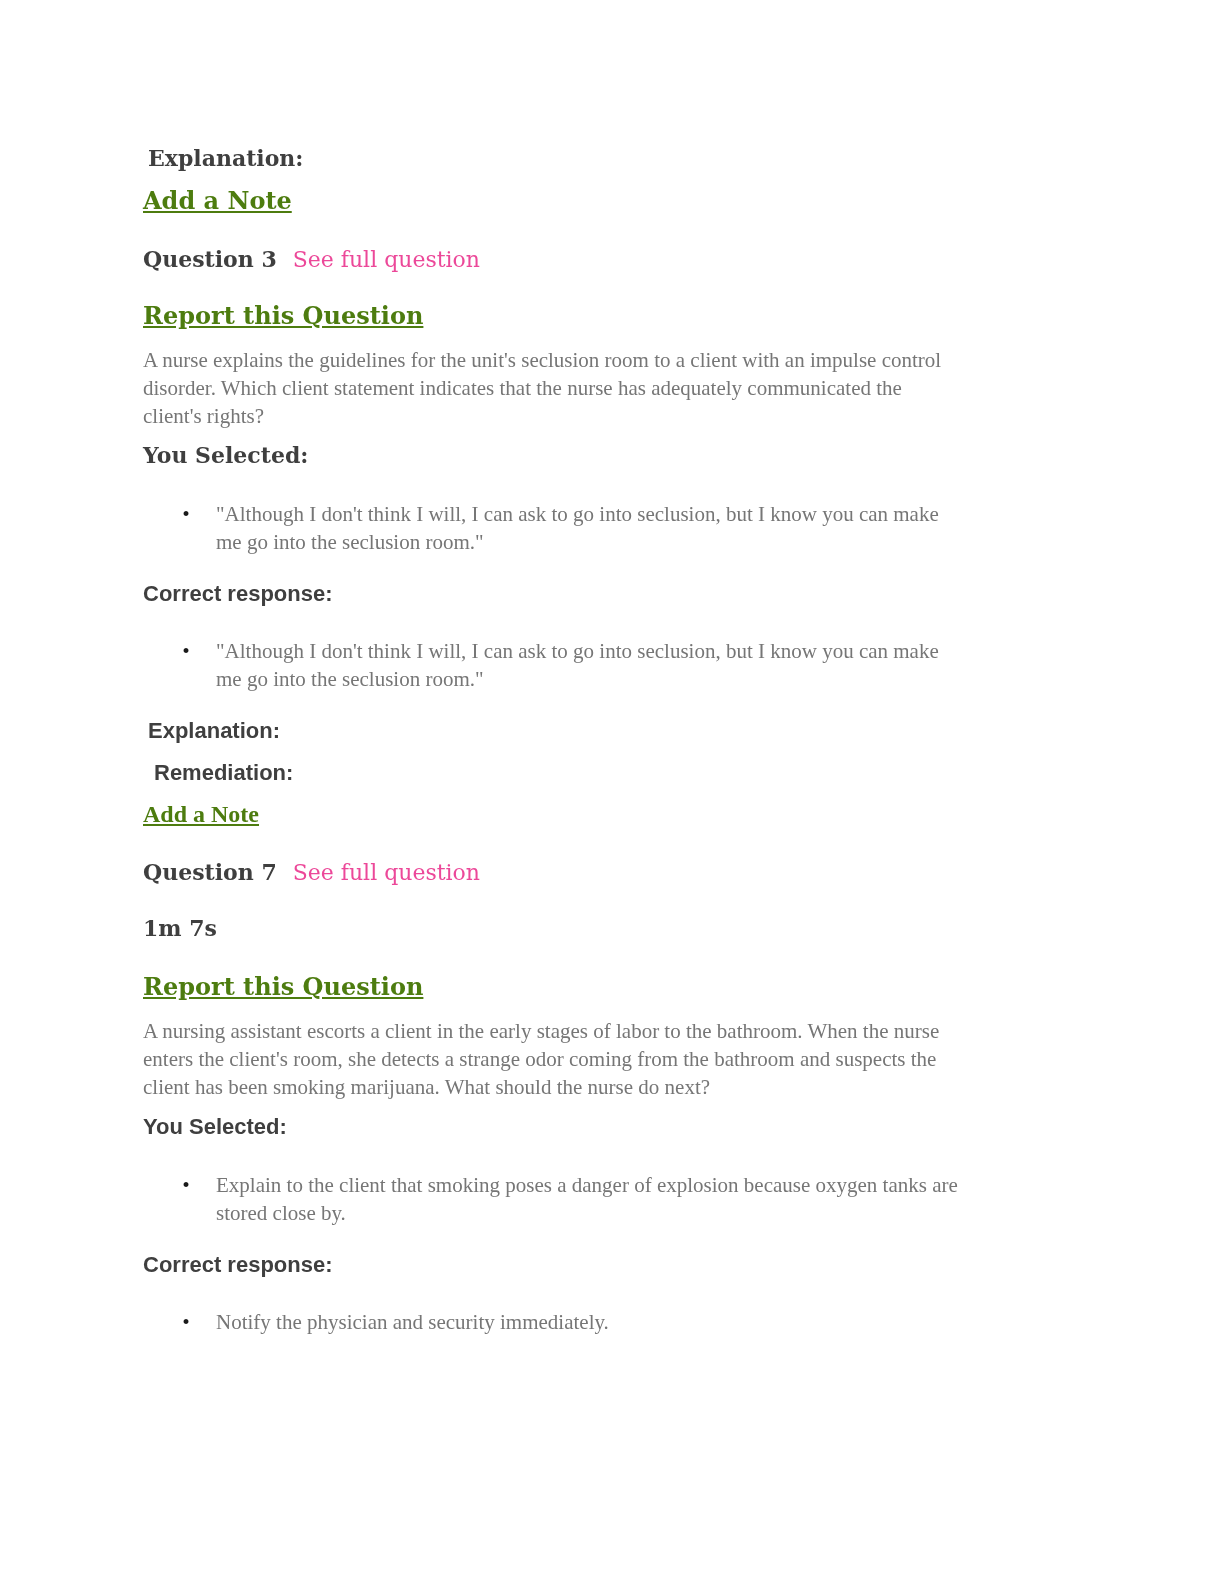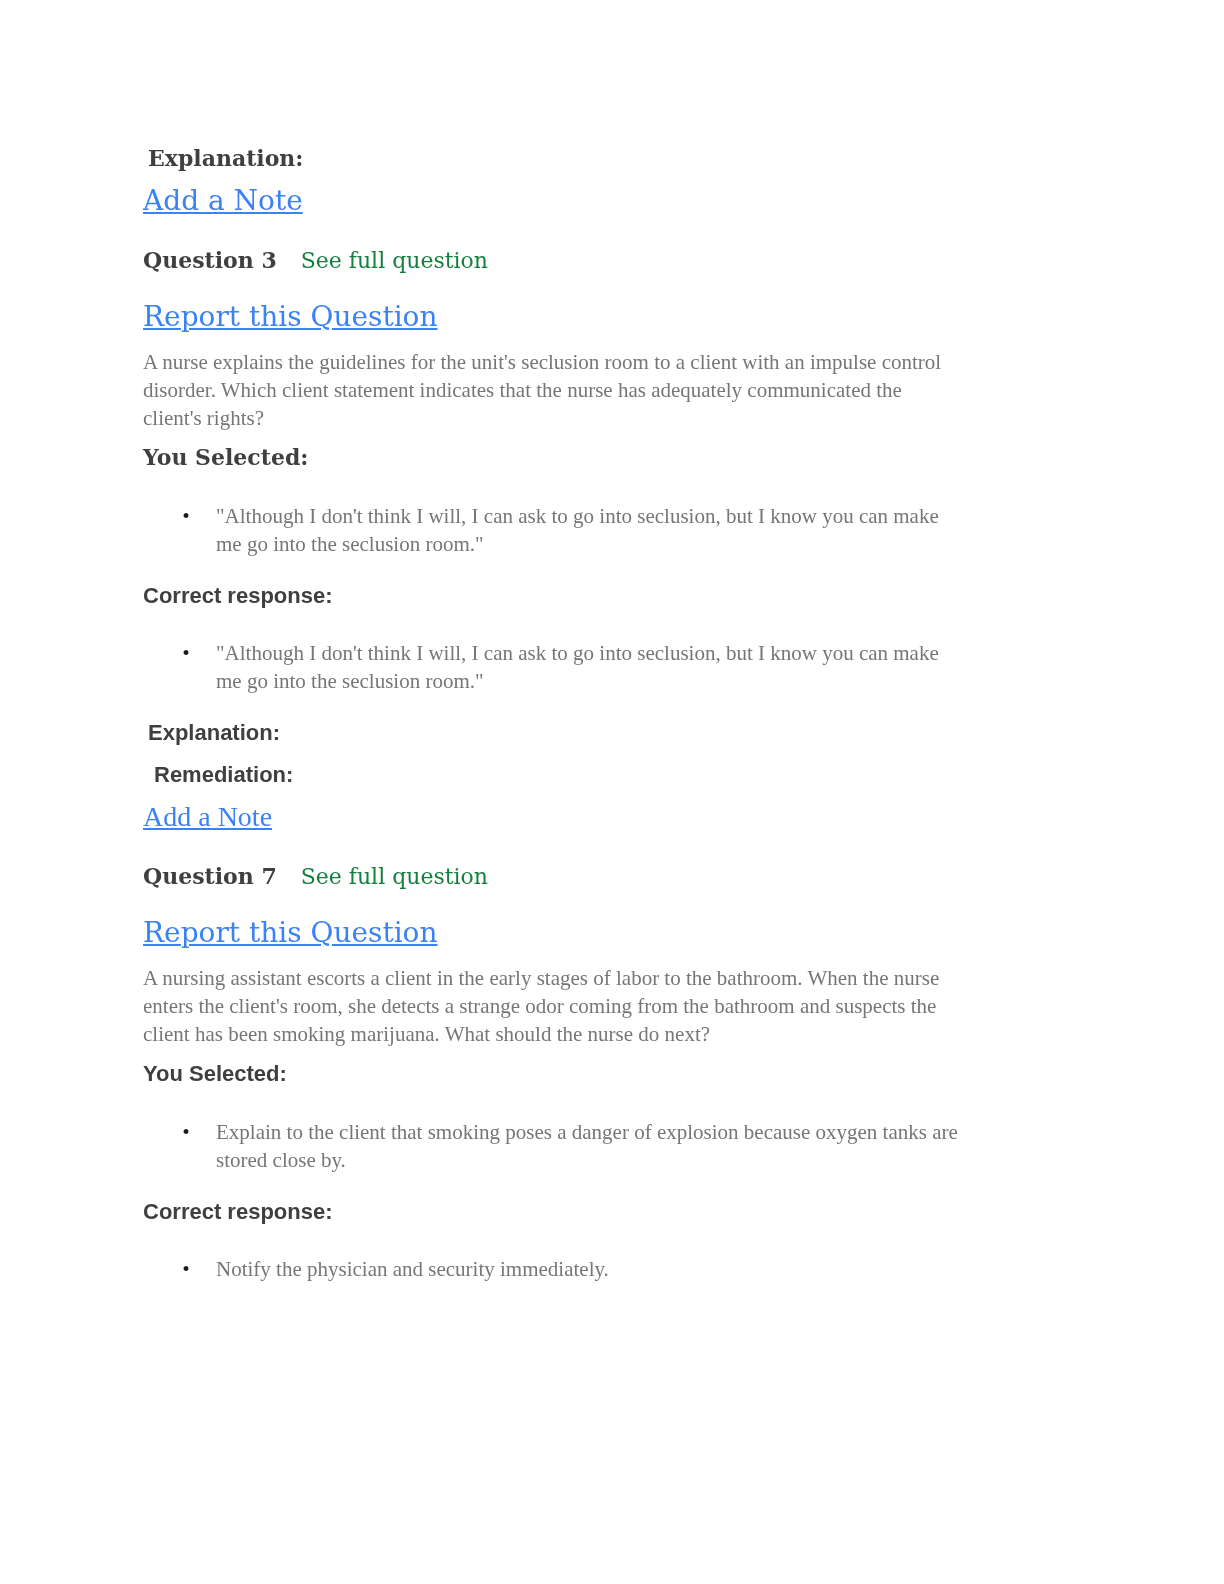--- a/index.html
+++ b/index.html
@@ -38,31 +38,31 @@
   
   .qhead { margin: 0 0 33px 0; }
   .qtitle {
     font: 700 22px "DejaVu Serif", serif;
     color: #3f3f3f;
     line-height: 23px;
     text-align: right;
   }
   .seefull {
     font: 400 22px "DejaVu Serif", serif;
-    color: #15803d;
-    margin-left: 20px;
+    color: #ec4899;
+    margin-left: 12px;
     line-height: 23px;
   }
 
   
   .linkp { margin: 0 0 19px 0; }
   .link {
-    color: #3b82f6;
-    font-weight: 400;
-    font-size: 28px;
+    color: #4d7c0f;
+    font-weight: 700;
+    font-size: 24px;
     line-height: 23px;
     text-decoration: underline;
     cursor: pointer;
   }
   .link.wide { font-family: "DejaVu Serif", serif; }
   .link.cond { font-family: "Liberation Serif", serif; }
 
   
   .para {
     font: 400 21px "Liberation Serif", serif;
@@ -142,20 +142,21 @@
     <p class="h cond ind1">Explanation:</p>
     <p class="h cond ind2">Remediation:</p>
     <p class="linkp mb35"><a class="link cond">Add a Note</a></p>
   </section>
 
   <section>
     <p class="qhead">
       <span class="qtitle">Question 7</span>
       <span class="seefull">See full question</span>
     </p>
+    <p class="h mb35">1m 7s</p>
     <p class="linkp mb18"><a class="link wide">Report this Question</a></p>
     <p class="para">A nursing assistant escorts a client in the early stages of labor to the bathroom. When the nurse
 enters the client's room, she detects a strange odor coming from the bathroom and suspects the
 client has been smoking marijuana. What should the nurse do next?</p>
     <p class="h cond mb33">You Selected:</p>
     <ul class="blist">
       <li>
         <span class="bullet"></span>
         <span class="litext">Explain to the client that smoking poses a danger of explosion because oxygen tanks are
 stored close by.</span>

